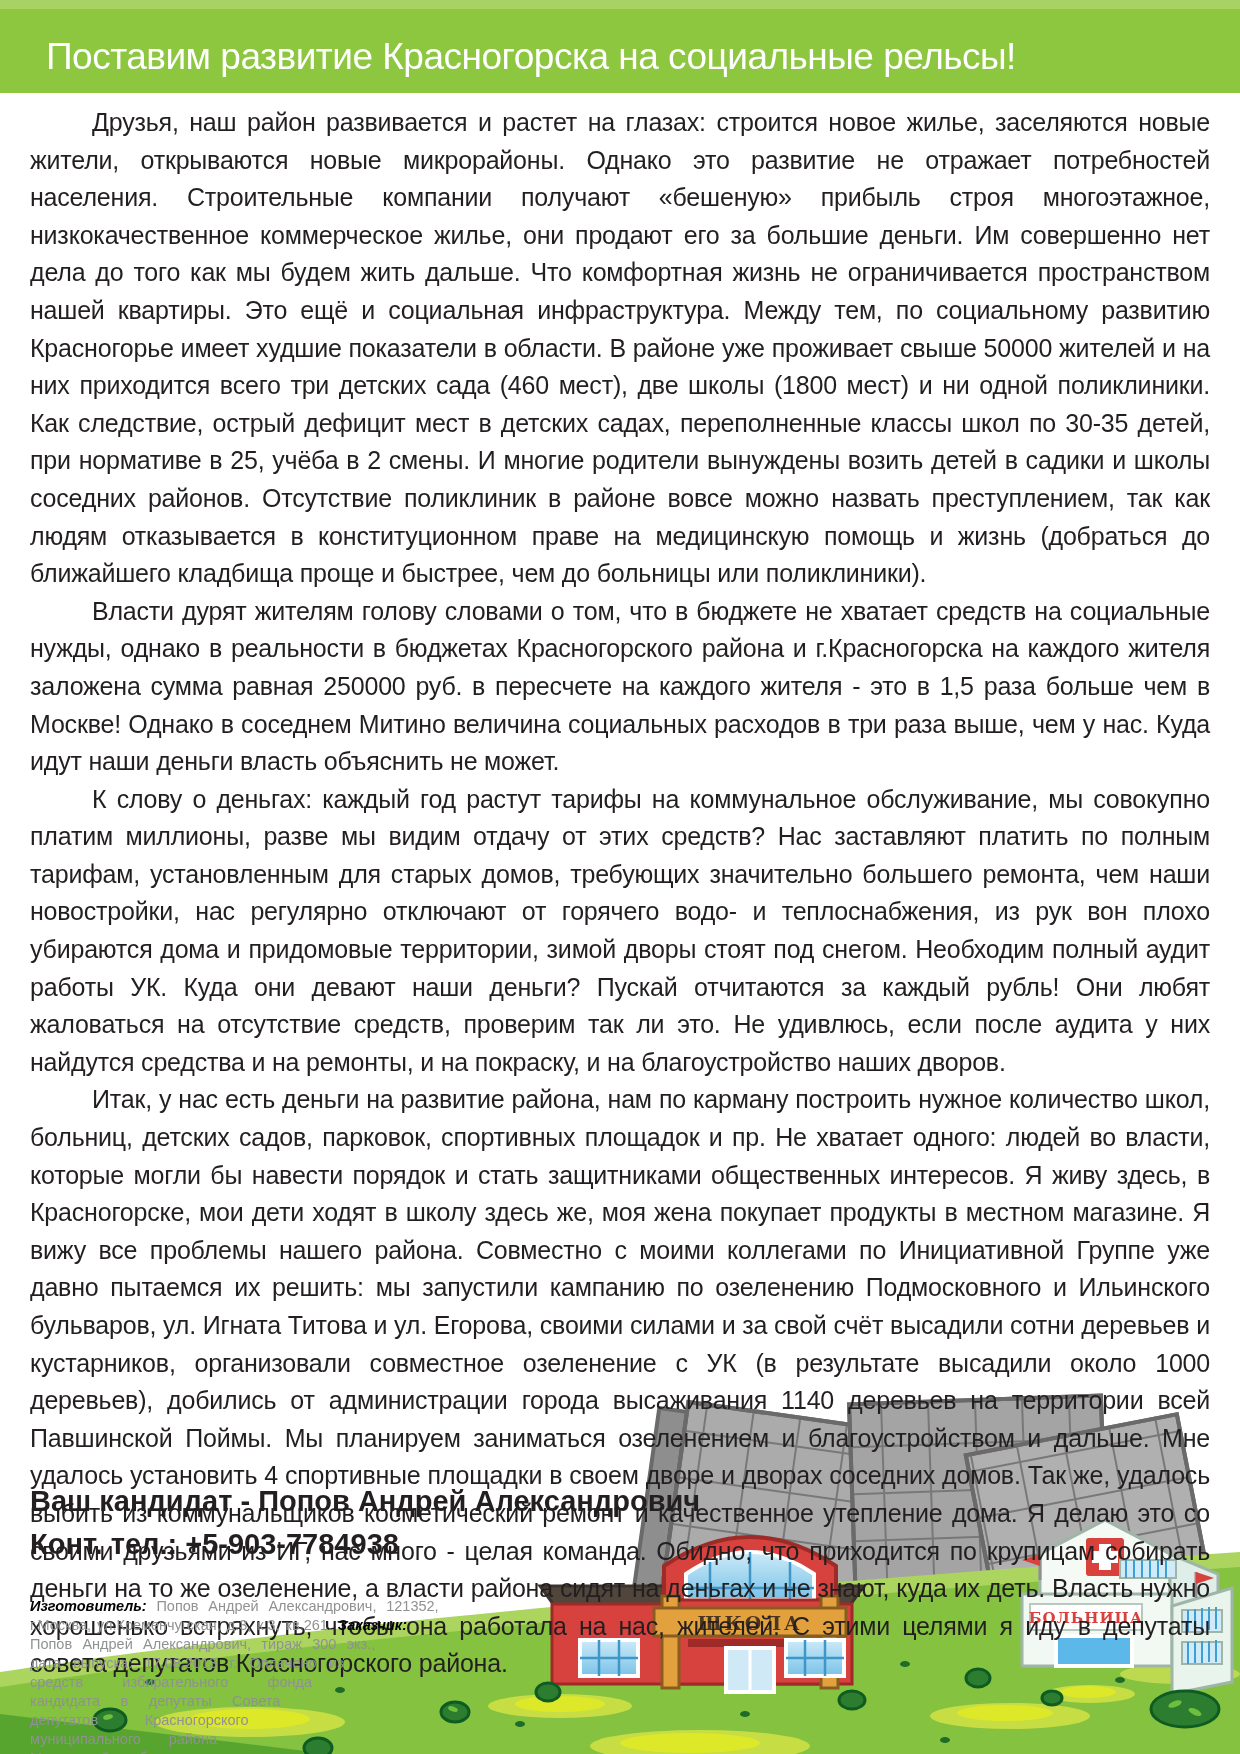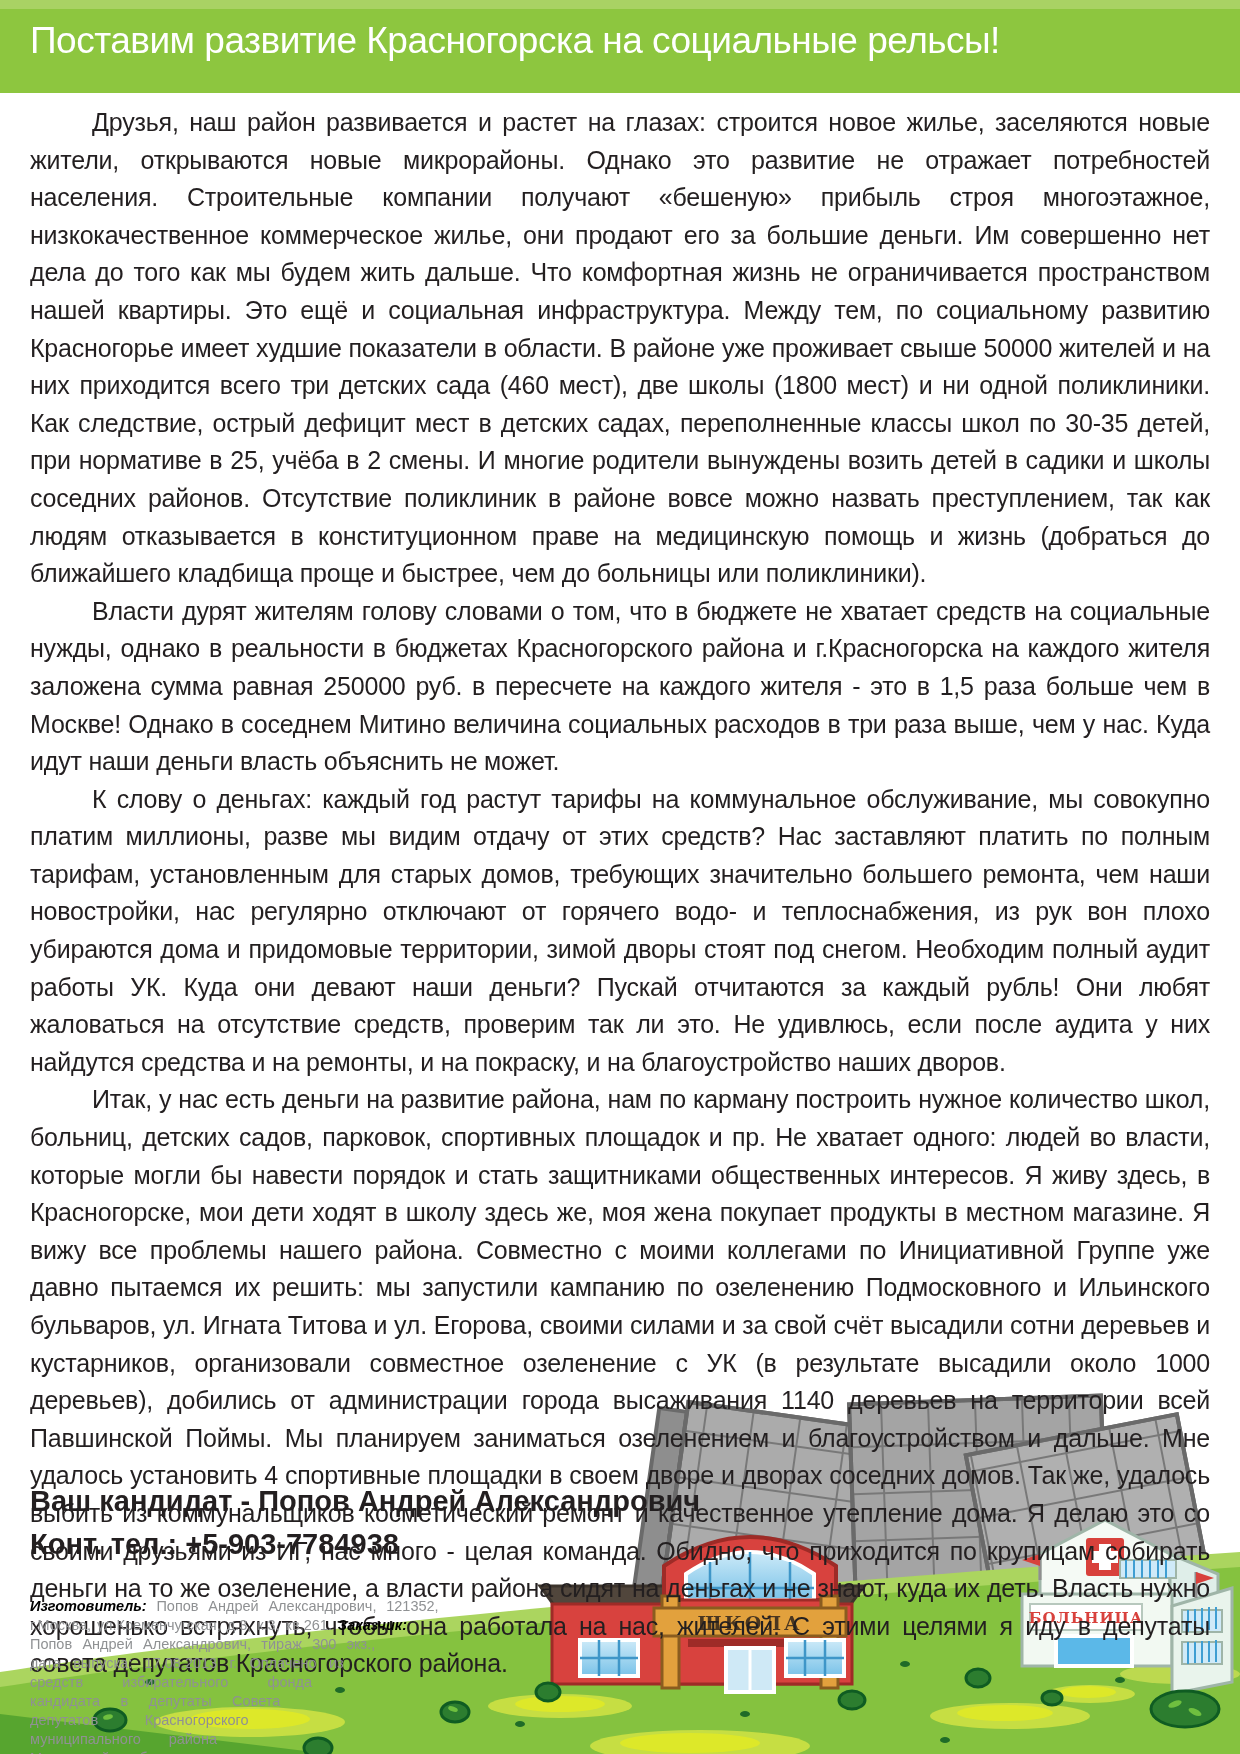--- a/index.html
+++ b/index.html
@@ -1,21 +1,21 @@
 <!DOCTYPE html>
 <html><head>
 <meta charset="utf-8">
 <style>
   html,body{margin:0;padding:0;}
   body{width:1240px;height:1754px;position:relative;overflow:hidden;background:#ffffff;
        font-family:"Liberation Sans","DejaVu Sans",sans-serif;}
   .page{position:absolute;inset:0;}
   .banner{position:absolute;left:0;top:0;width:1240px;height:93px;
           background:linear-gradient(to bottom,#a9d264 0px,#a9d264 9px,#8dc63f 9px);}
-  .banner h1{margin:0;position:absolute;left:30px;top:20px;font-size:37px;font-weight:normal;
+  .banner h1{margin:16px;position:absolute;left:30px;top:20px;font-size:37px;font-weight:normal;
              color:#ffffff;letter-spacing:-0.5px;white-space:nowrap;}
   .body-text{position:absolute;left:30px;top:104px;width:1180px;color:#231f20;
              font-size:25px;line-height:37.6px;text-align:justify;letter-spacing:-0.2px;z-index:2;}
   .body-text p{margin:0;text-indent:62px;}
   .candidate{position:absolute;left:30px;top:1480px;color:#231f20;font-weight:bold;
              font-size:29px;line-height:43px;z-index:3;white-space:nowrap;}
   .imprint{position:absolute;left:30px;top:1597px;width:452px;font-size:14.5px;line-height:19px;
            color:#8f9193;text-align:justify;z-index:6;}
   .imprint b{color:#000000;font-style:italic;}
   .hill-spacer{float:right;width:300px;height:138px;margin-top:42px;

